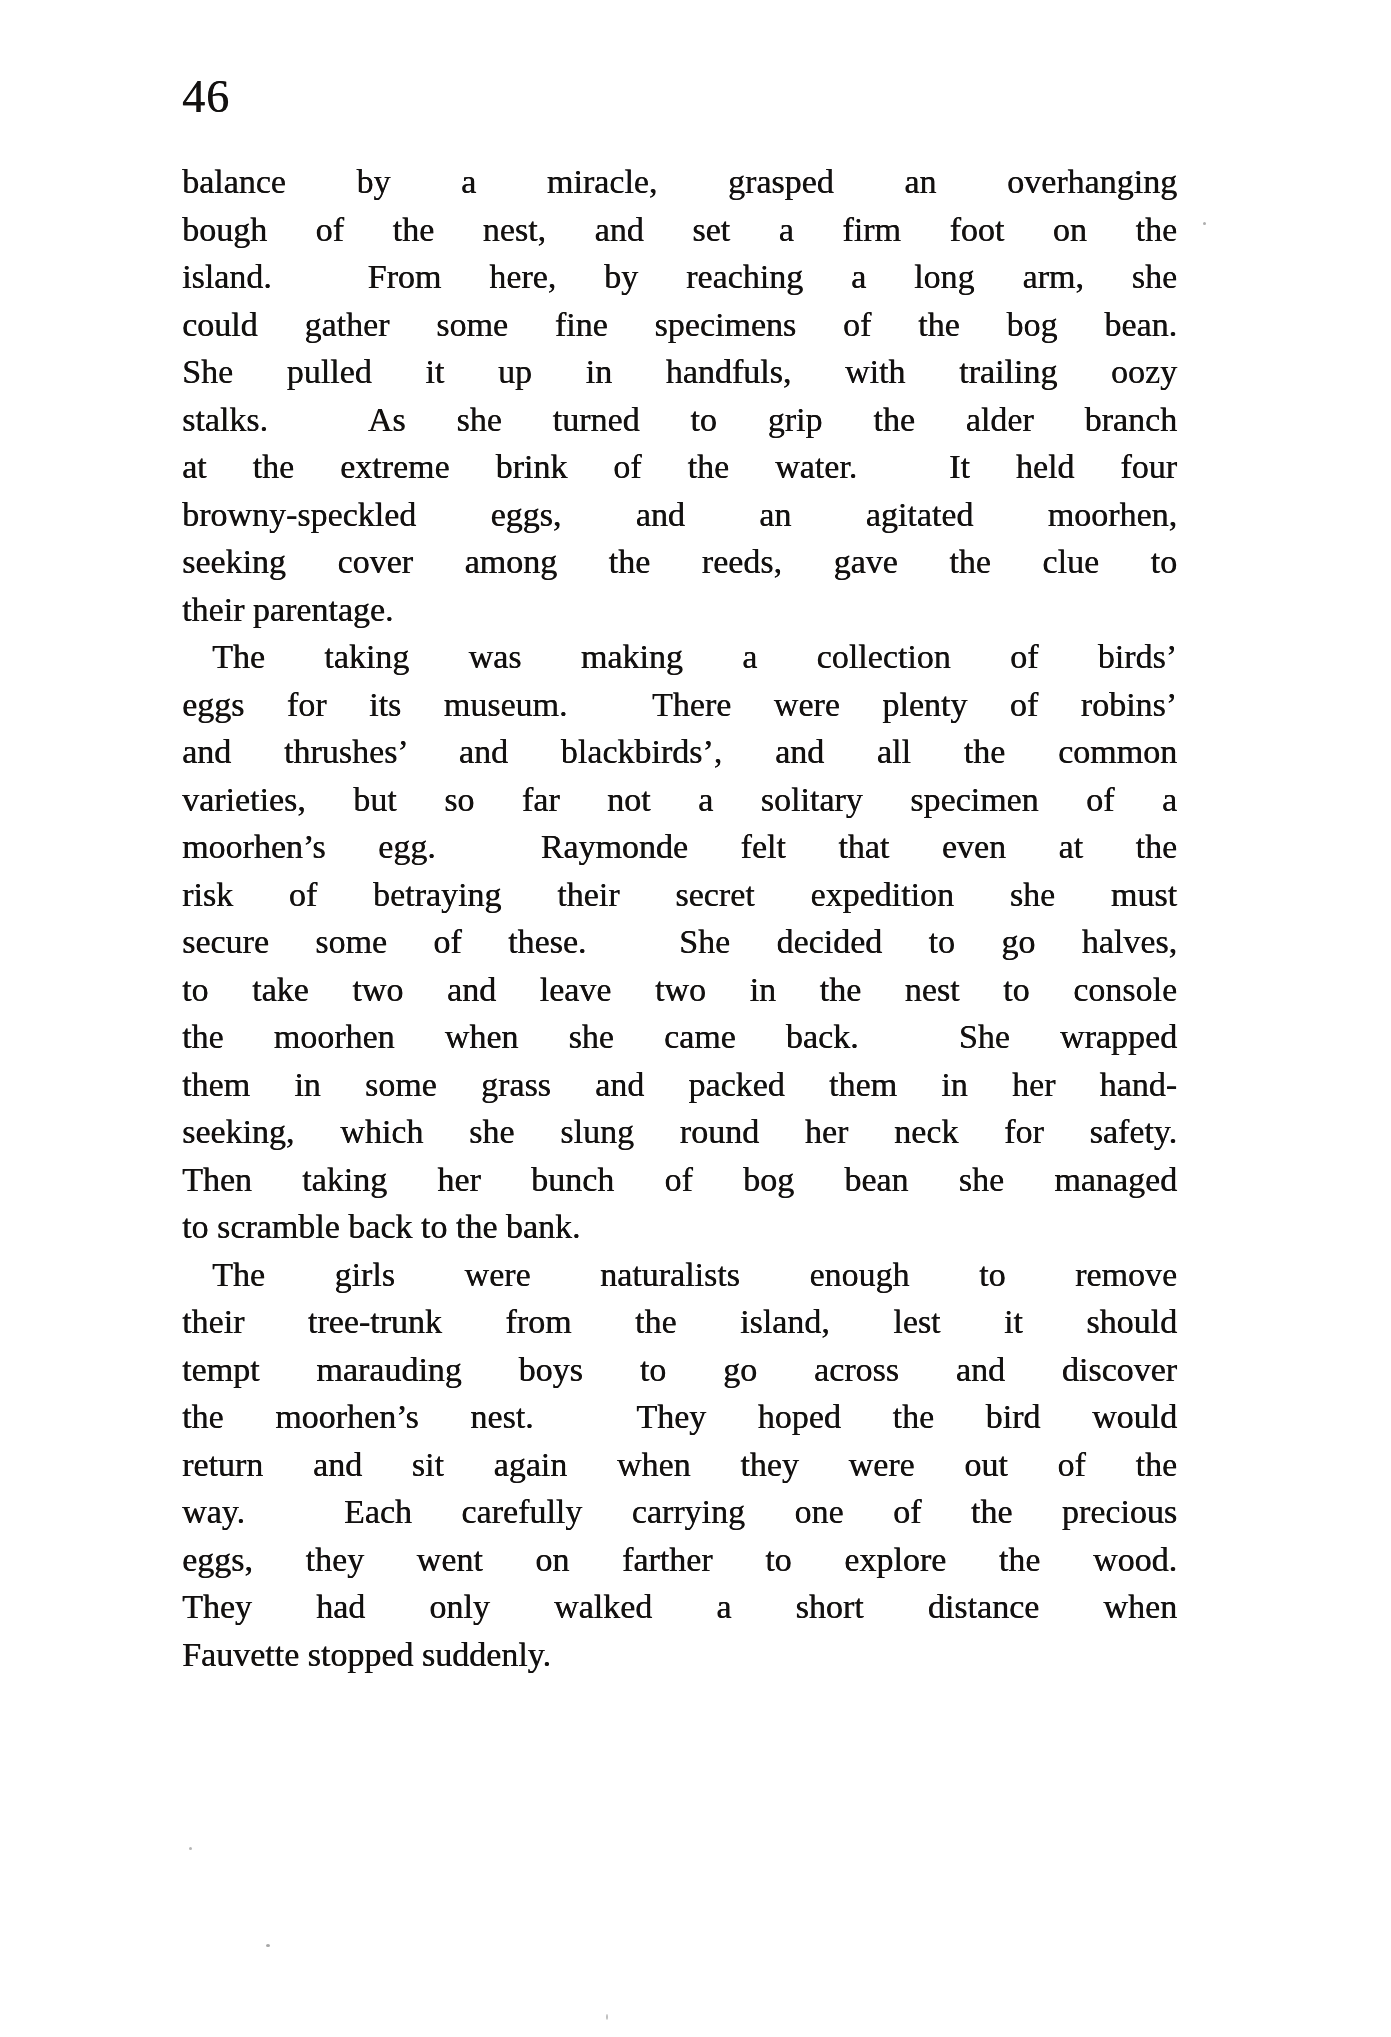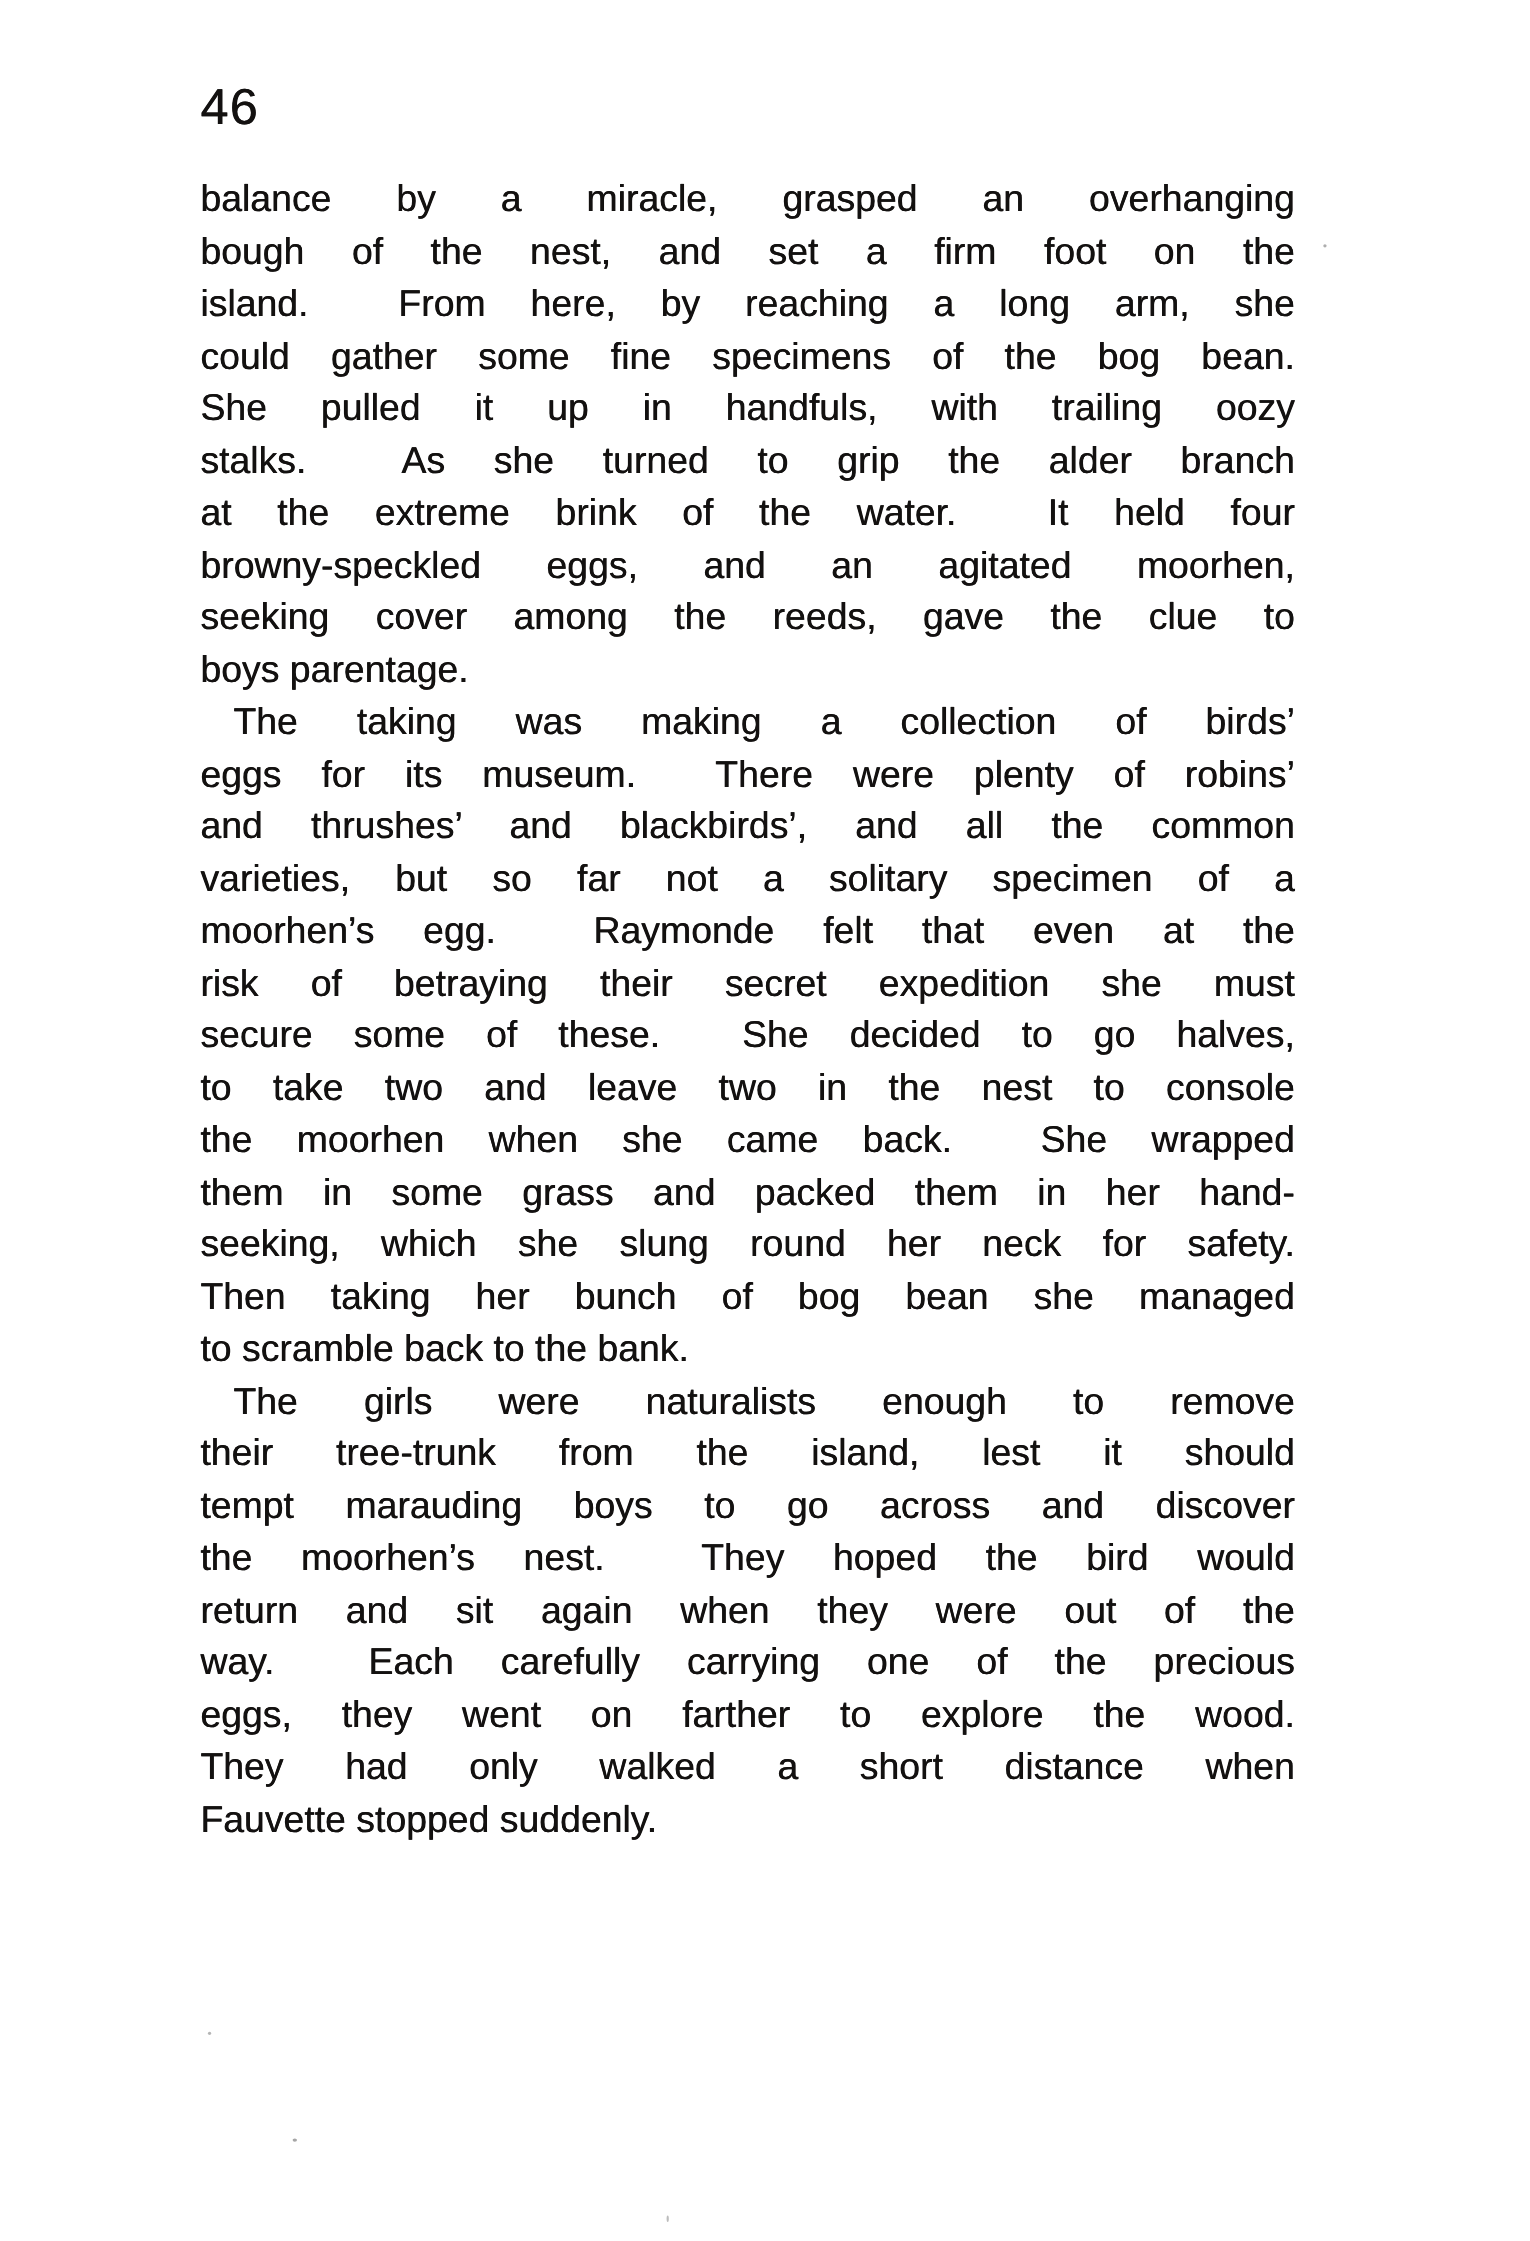--- a/index.html
+++ b/index.html
@@ -6,21 +6,21 @@
     margin: 0;
     padding: 0;
     background: #ffffff;
   }
   .page {
     position: relative;
     width: 1391px;
     height: 2037px;
     background: #ffffff;
     overflow: hidden;
-    font-family: Liberation Sans, sans-serif;
+    font-family: Liberation Serif, serif;
     color: #131110;
   }
   .running-header {
     position: absolute;
     top: 0;
     left: 182px;
     width: 995px;
     height: 130px;
   }
   .folio {
@@ -89,21 +89,21 @@
   <main class="text-block">
       <div class="line">balance by a miracle, grasped an overhanging</div>
       <div class="line">bough of the nest, and set a firm foot on the</div>
       <div class="line">island.&nbsp; From here, by reaching a long arm, she</div>
       <div class="line">could gather some fine specimens of the bog bean.</div>
       <div class="line">She pulled it up in handfuls, with trailing oozy</div>
       <div class="line">stalks.&nbsp; As she turned to grip the alder branch</div>
       <div class="line">at the extreme brink of the water.&nbsp; It held four</div>
       <div class="line">browny-speckled eggs, and an agitated moorhen,</div>
       <div class="line">seeking cover among the reeds, gave the clue to</div>
-      <div class="line last">boys parentage.</div>
+      <div class="line last">their parentage.</div>
       <div class="line indent">The taking was making a collection of birds’</div>
       <div class="line">eggs for its museum.&nbsp; There were plenty of robins’</div>
       <div class="line">and thrushes’ and blackbirds’, and all the common</div>
       <div class="line">varieties, but so far not a solitary specimen of a</div>
       <div class="line">moorhen’s egg.&nbsp; Raymonde felt that even at the</div>
       <div class="line">risk of betraying their secret expedition she must</div>
       <div class="line">secure some of these.&nbsp; She decided to go halves,</div>
       <div class="line">to take two and leave two in the nest to console</div>
       <div class="line">the moorhen when she came back.&nbsp; She wrapped</div>
       <div class="line">them in some grass and packed them in her hand-</div>

